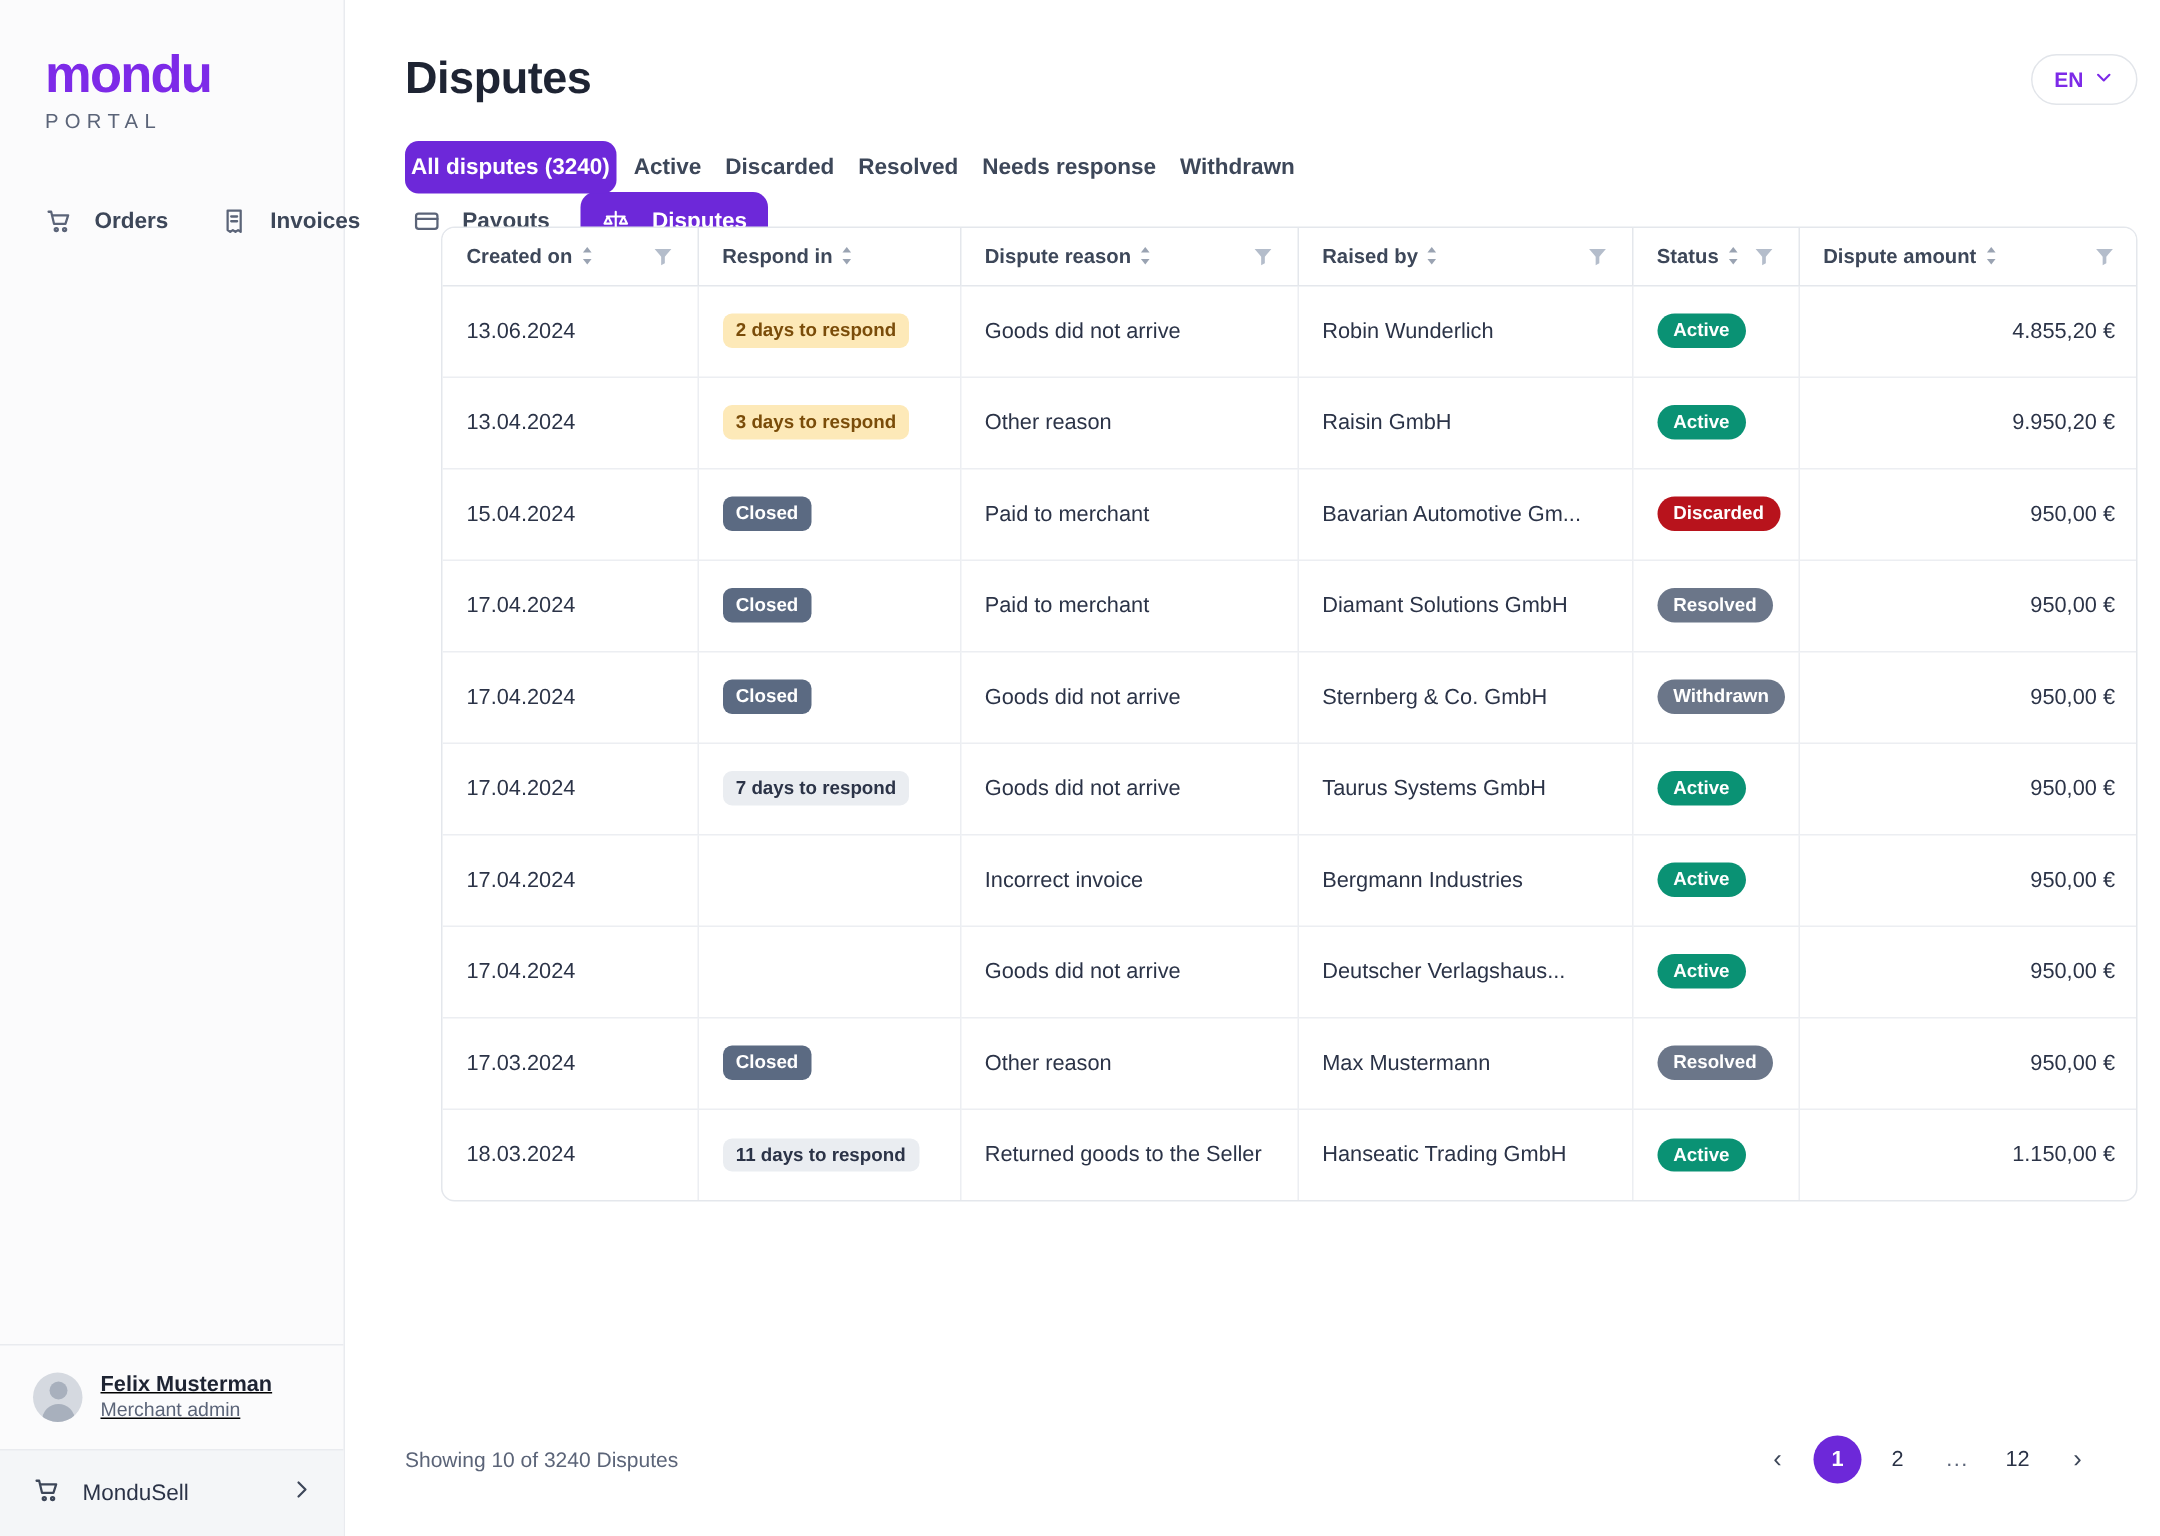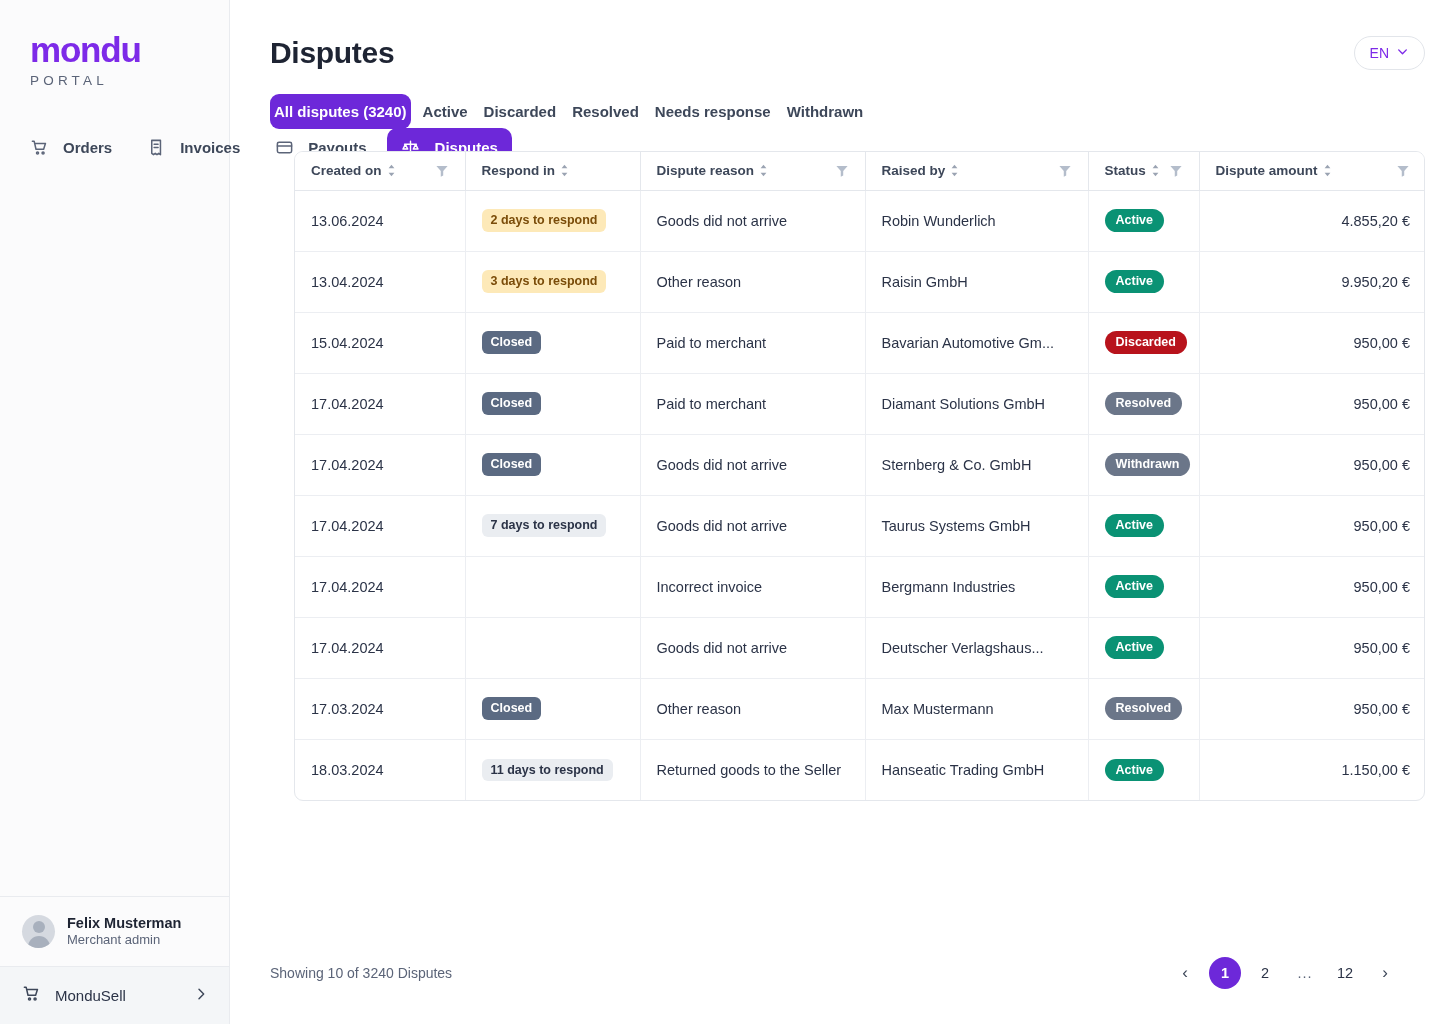--- a/index.html
+++ b/index.html
@@ -38,21 +38,21 @@
   }
   .nav-item .ico { width: 20px; height: 20px; display: flex; align-items: center; justify-content: center; flex: none; }
   .nav-item.active { background: #6d28d9; color: #ffffff; }
   .nav-item.active .ico svg { stroke: #ffffff; }
   .nav-item .ico svg { stroke: #5b6478; }
 
   .user-block {
     margin-top: auto;
     border-top: 1px solid #e9ebef;
     padding: 17px 0 17px 22px;
-    display: flex; align-items: center; gap: 12px;
+    display: flex; align-items: center; gap: 12px; text-decoration: underline;
   }
   .avatar {
     width: 33px; height: 33px; border-radius: 50%;
     background: #d5d9e0; flex: none; position: relative; overflow: hidden;
   }
   .avatar::before {
     content:""; position:absolute; width:12px; height:12px; border-radius:50%;
     background:#a8b0bd; left:10.5px; top:6px;
   }
   .avatar::after {
@@ -71,21 +71,21 @@
   .mondusell .label { font-size: 15px; color: #2b3347; flex: 1; }
 
   
   .main { flex: 1; position: relative; padding: 0 40px; }
   .topbar { display: flex; align-items: flex-start; justify-content: space-between; padding-top: 36px; }
   .page-title { font-size: 30px; font-weight: 700; color: #1e2433; letter-spacing: -0.3px; }
   .lang-select {
     display: flex; align-items: center; gap: 7px;
     border: 1px solid #e2e5ea; border-radius: 22px;
     height: 34px; padding: 0 15px; background: #fff;
-    color: #7d2ae8; font-size: 14px; font-weight: 400; cursor: pointer;
+    color: #7d2ae8; font-size: 14px; font-weight: 700; cursor: pointer;
   }
 
   .tabs { display: flex; align-items: center; gap: 8px; margin-top: 24px; }
   .tab {
     font-size: 15px; font-weight: 600; color: #3d4759;
     padding: 9px 4px; border-radius: 9px; cursor: pointer; white-space: nowrap;
   }
   .tab.active { background: #6d28d9; color: #fff; }
 
   

